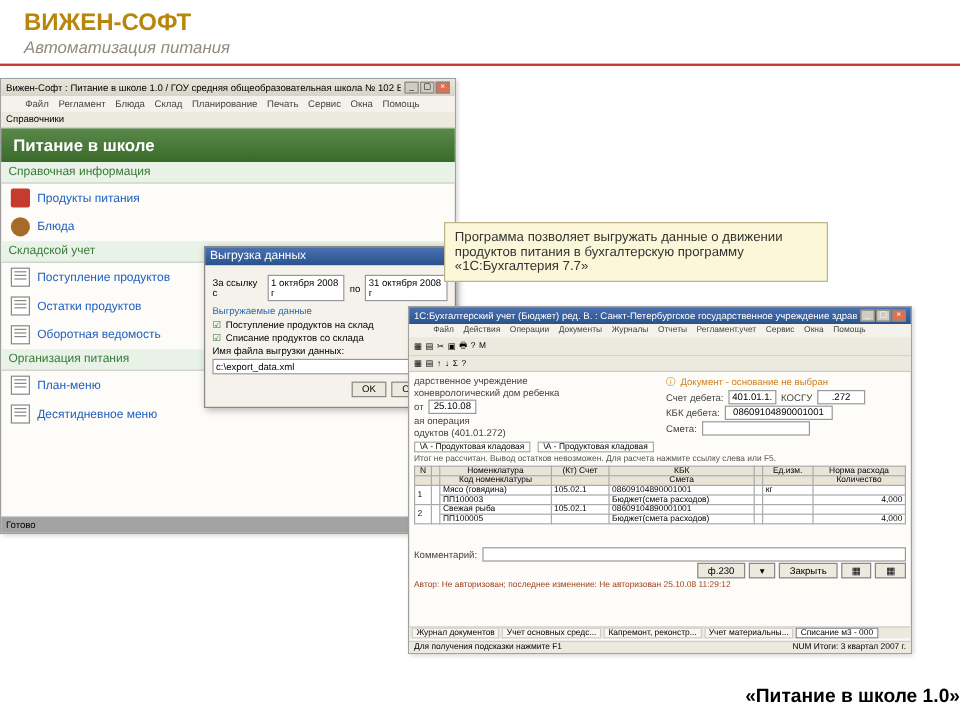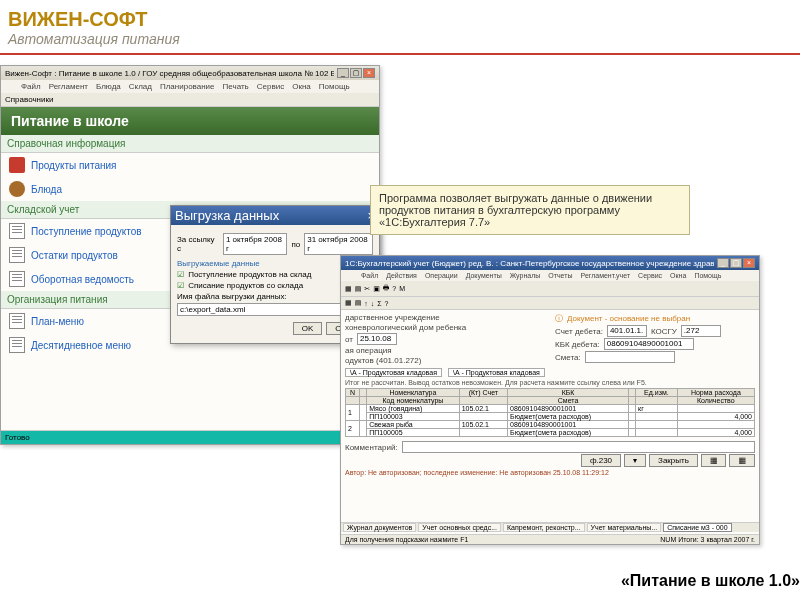--- a/index.html
+++ b/index.html
@@ -1,50 +1,50 @@
 <!DOCTYPE html>
 <html><head>
 <meta charset="utf-8">
 <style>
   * { box-sizing: border-box; margin: 0; padding: 0; }
   body { width: 800px; height: 600px; font-family: Arial, sans-serif; background: #fff; position: relative; overflow: hidden; }
-  .header { padding: 8px 8px 4px; }
+  .header { padding: 8px 20px 4px; }
   .brand { color: #b8860b; font-size: 20px; font-weight: bold; }
   .subtitle { color: #938b7a; font-size: 14px; font-style: italic; }
   .redline { height: 2px; background: #c73a2e; margin-top: 2px; }
   .content { position: relative; padding: 10px 20px; }
   .window { position: absolute; background: #fdfcf8; border: 1px solid #a0a0a0; box-shadow: 2px 2px 4px rgba(0,0,0,0.2); }
   .win-title { background: linear-gradient(#e8e6dc,#d8d4c6); font-size: 8px; padding: 2px 4px; display: flex; align-items: center; gap: 3px; }
   .win-ctrl { margin-left: auto; display: flex; gap: 1px; }
   .win-btn { width: 12px; height: 10px; background: #d0ccc0; border: 1px solid #888; font-size: 7px; text-align: center; line-height: 8px; }
   .win-btn.close { background: #e07050; color: #fff; }
   .menubar { font-size: 8px; padding: 2px 20px; display: flex; gap: 8px; color: #444; background: #f4f2ea; }
   .toolbar { font-size: 8px; padding: 2px 4px; background: #ece9df; border-bottom: 1px solid #ccc; display: flex; gap: 4px; align-items: center; }
   .sec-head { background: #e8f2e6; color: #3a7a3a; font-size: 10px; padding: 3px 6px; border-bottom: 1px solid #ccc; }
   .app-title-bar { background: linear-gradient(#5a8a4a,#3a6a2a); color: #fff; font-size: 14px; padding: 6px 10px; font-weight: bold; }
   .side-item { display: flex; align-items: center; gap: 6px; padding: 4px 8px; font-size: 10px; color: #2060c0; }
   .ic { width: 16px; height: 16px; display: inline-block; }
   .ic-red { background: #c73a2e; border-radius: 2px; }
   .ic-brown { background: #a66a2a; border-radius: 50%; }
   .ic-doc { background: #fff; border: 1px solid #888; position: relative; }
   .ic-doc::after{content:'';position:absolute;top:2px;left:2px;right:2px;height:1px;background:#888;box-shadow:0 3px 0 #888,0 6px 0 #888;}
   .dialog { position: absolute; background: #f4f2ea; border: 1px solid #888; box-shadow: 2px 2px 6px rgba(0,0,0,0.3); font-size: 8px; }
-  .dialog .dtitle { background: linear-gradient(#4a72b4,#2a528a); color: #fff; padding: 2px 4px; font-size: 13px; display:flex;justify-content:center; }
+  .dialog .dtitle { background: linear-gradient(#4a72b4,#2a528a); color: #fff; padding: 2px 4px; font-size: 10px; display:flex;justify-content:center; }
   .dialog-body { padding: 6px; }
   .drow { display: flex; align-items: center; gap: 4px; margin: 2px 0; }
   .dinput { border: 1px solid #999; background: #fff; padding: 1px 2px; font-size: 8px; }
   .dbtn { border: 1px solid #888; background: #ece9df; padding: 1px 8px; font-size: 8px; }
   .callout { position: absolute; top: 130px; left: 370px; width: 320px; background: #fbf7d8; border: 1px solid #bbb388; padding: 6px 8px; font-size: 11px; color: #333; }
   .footer { position: absolute; bottom: 10px; width: 100%; text-align: right; font-weight: bold; font-size: 16px; }
   .tbl { border-collapse: collapse; font-size: 7px; width: 100%; }
   .tbl th, .tbl td { border: 1px solid #aaa; padding: 0 2px; background:#fff; }
   .tbl th { background: #e8e4d8; font-weight: normal; }
   .field-row { display:flex; gap:4px; align-items:center; font-size:8px; margin:1px 0; }
   .field-lbl { color:#444; }
-  .field-in { border:1px solid #999; background:#fff; padding:0 2px; min-width:40px; height:12px; font-size:8px; }
+  .field-in { border:1px solid #999; background:#fff; padding:0 2px; min-width:40px; height:12px; font-size:8px;text-align:center; }
   .checked { color:#2a7a2a; }
 </style>
 </head>
 <body>
 
 <div class="header">
   <div class="brand">ВИЖЕН-СОФТ</div>
   <div class="subtitle">Автоматизация питания</div>
 </div>
 <div class="redline"></div>
@@ -103,21 +103,21 @@
     <div class="sec-head">Организация питания</div>
     <div class="side-item">
         <span class="ic ic-doc"></span>
         <span>План-меню</span>
       </div>
     <div class="side-item">
         <span class="ic ic-doc"></span>
         <span>Десятидневное меню</span>
       </div>
 
-    <div style="position:absolute;bottom:0;left:0;right:0;font-size:8px;padding:2px 4px;background:#14b8a6;border-top:1px solid #ccc;">Готово</div>
+    <div style="position:absolute;bottom:0;left:0;right:0;font-size:8px;padding:2px 4px;background:#a3a3a3;border-top:1px solid #ccc;">Готово</div>
   </div>
 
   <div class="dialog" style="top:150px;left:170px;width:210px;">
     <div class="dtitle">
         <span>Выгрузка данных</span>
         <span style="margin-left:auto">×</span>
       </div>
     <div class="dialog-body">
       <div class="drow">
         <span>За ссылку с</span>
@@ -288,21 +288,21 @@
           <td>ПП100005</td>
               <td></td>
           <td>Бюджет(смета расходов)</td>
               <td></td>
               <td></td>
           <td style="text-align:right">4,000</td>
         </tr>
       </tbody>
         </table>
 
-      <div class="field-row" style="margin-top:4px">
+      <div class="field-row" style="margin-top:19px">
           <span class="field-lbl">Комментарий:</span>
           <span class="field-in" style="flex:1"></span>
         </div>
       <div class="field-row" style="justify-content:flex-end;gap:3px">
         <button class="dbtn">ф.230</button>
         <button class="dbtn">▾</button>
         <button class="dbtn">Закрыть</button>
         <button class="dbtn">▦</button>
         <button class="dbtn">▦</button>
       </div>

